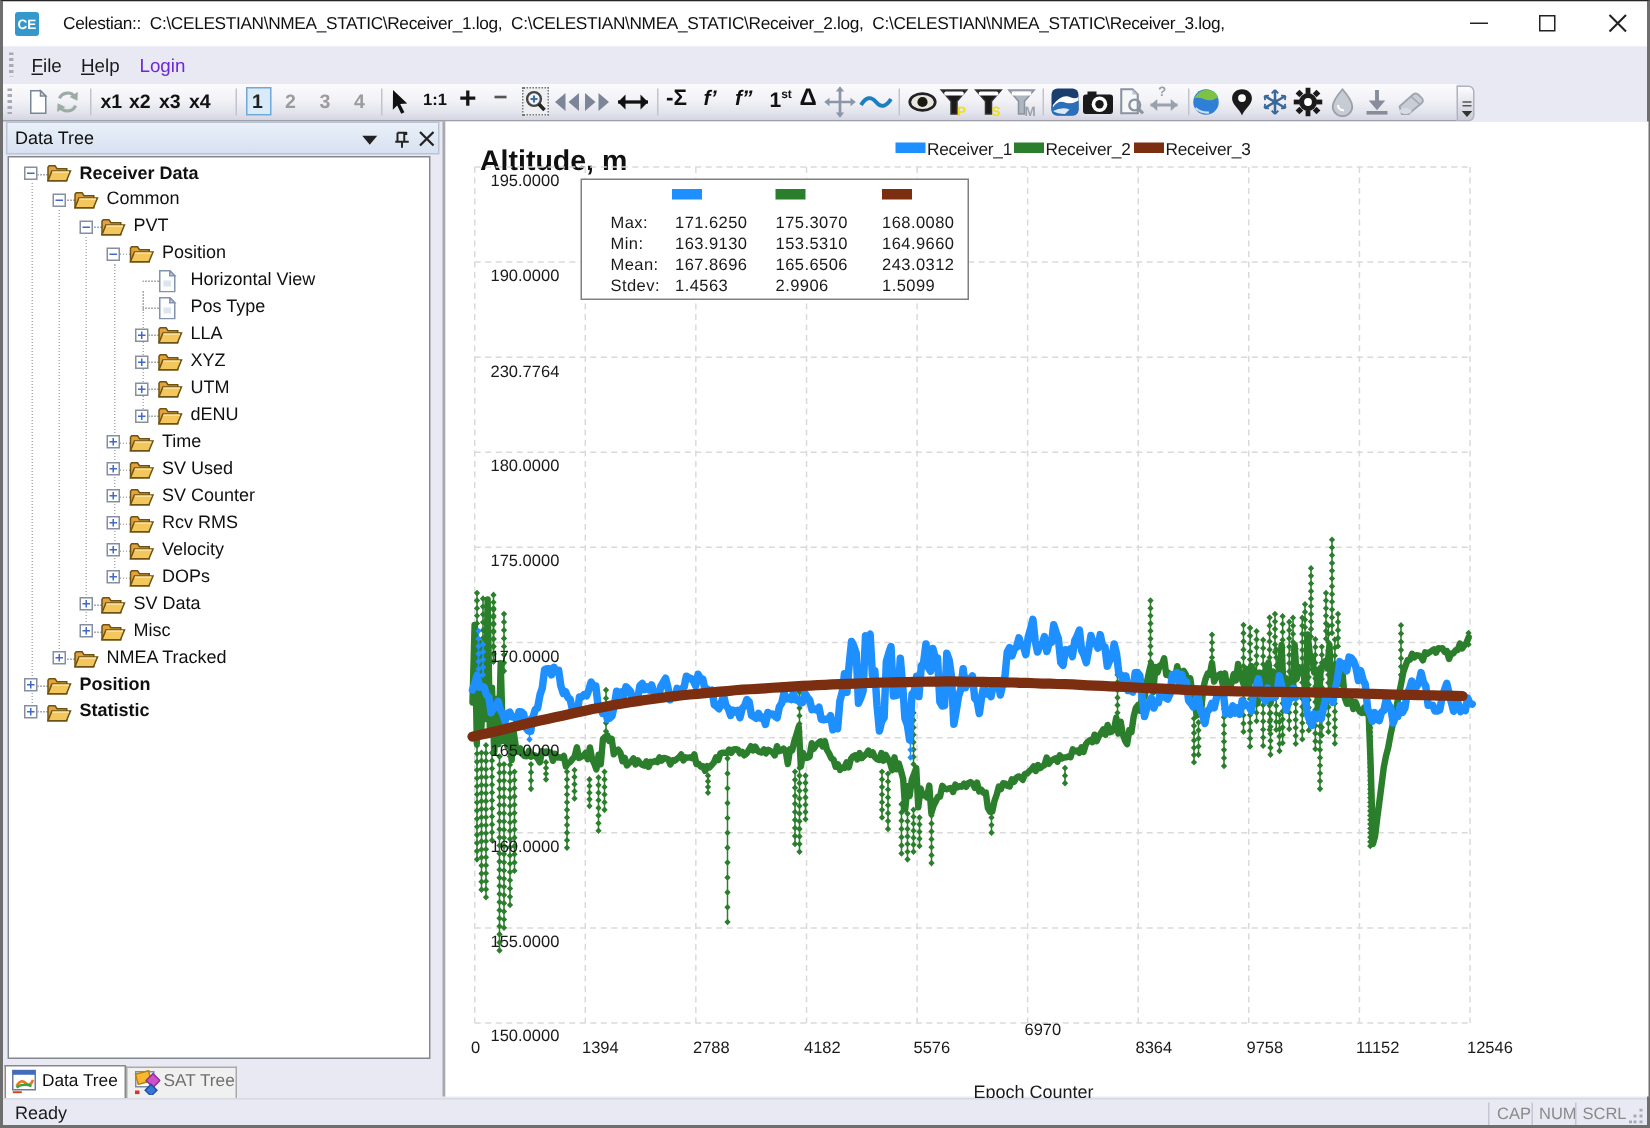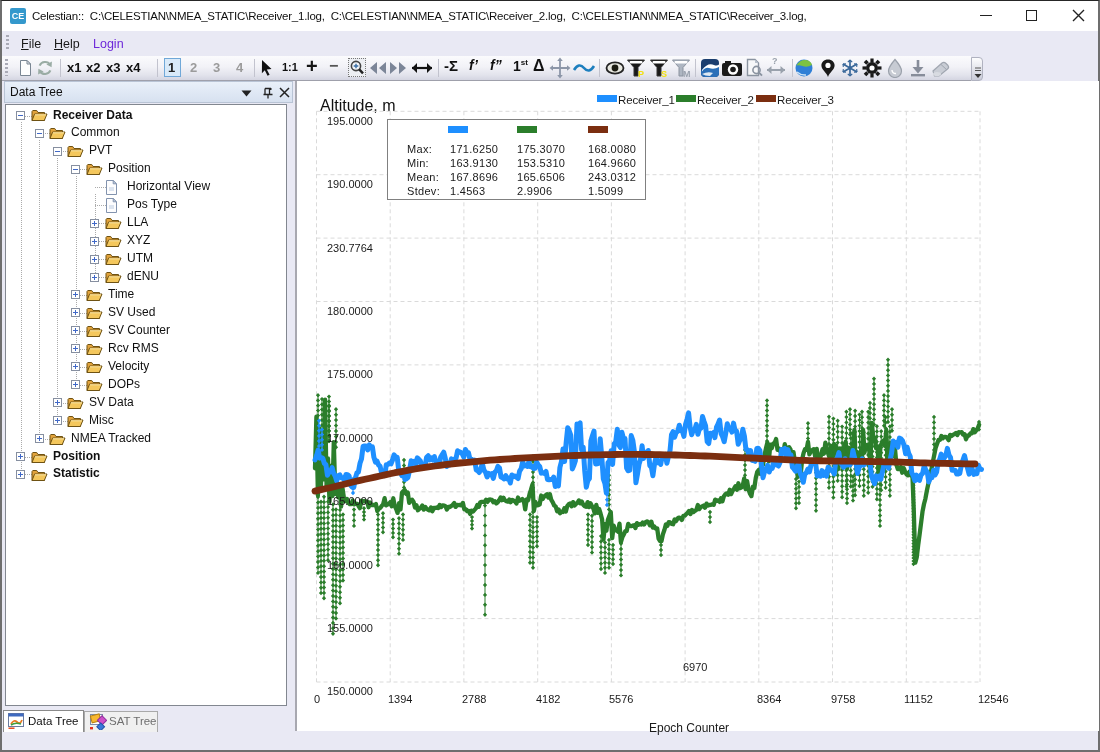--- a/index.html
+++ b/index.html
@@ -28,21 +28,21 @@
 .st { position:absolute; font-size:11px; color:#1a1a1a; letter-spacing:0.3px; white-space:nowrap; }
 .leg { position:absolute; font-size:11.5px; letter-spacing:-0.15px; color:#1a1a1a; }
 #statusbar { position:absolute; left:0; top:731px; width:1096px; height:18px; background:#E9E9F4; border-top:1px solid #D8D8E2; }
 .statlab { position:absolute; top:4px; font-size:11px; color:#8A8A8A; }
 .statsep { position:absolute; top:2px; width:1px; height:15px; background:#C6C6CE; }
 </style></head>
 <body>
 <div id="win">
   <div id="titlebar">
     <div class="abs" style="left:8px;top:7px;width:16px;height:16px;background:#3498CC;color:#FFF;font-size:9px;font-weight:700;text-align:center;line-height:16px;border-radius:2px">CE</div>
-    <div class="abs" style="left:30px;top:9px;font-size:11.5px;letter-spacing:-0.22px;color:#101010;white-space:nowrap">Celestian::&nbsp; C:\CELESTIAN\NMEA_STATIC\Receiver_1.log,&nbsp; C:\CELESTIAN\NMEA_STATIC\Receiver_2.log,&nbsp; C:\CELESTIAN\NMEA_STATIC\Receiver_3.log,</div>
+    <div class="abs" style="left:40px;top:9px;font-size:11.5px;letter-spacing:-0.22px;color:#101010;white-space:nowrap">Celestian::&nbsp; C:\CELESTIAN\NMEA_STATIC\Receiver_1.log,&nbsp; C:\CELESTIAN\NMEA_STATIC\Receiver_2.log,&nbsp; C:\CELESTIAN\NMEA_STATIC\Receiver_3.log,</div>
     <div class="abs" style="left:978px;top:14px;width:12px;height:1.4px;background:#222"></div>
     <div class="abs" style="left:1024px;top:9px;width:11px;height:11px;border:1.4px solid #222"></div>
     <svg class="abs" style="left:1070px;top:8px" width="13" height="13">
         <path d="M1 1 L12 12 M12 1 L1 12" stroke="#222" stroke-width="1.4"></path>
       </svg>
   </div>
   <div id="menubar">
     <div class="grip" style="left:4px;top:4px;height:16px"></div>
     <div class="abs" style="left:19px;top:6px;font-size:12.5px;color:#1a1a1a"><u>F</u>ile</div>
     <div class="abs" style="left:52px;top:6px;font-size:12.5px;color:#1a1a1a"><u>H</u>elp</div>
@@ -449,21 +449,21 @@
         <rect x="2" y="2" width="9" height="7" fill="#F8B830" transform="rotate(-15 6 5)" stroke="#B88010"></rect>
         <rect x="10" y="4" width="6.5" height="6.5" fill="#D050C8" transform="rotate(45 13 7)" stroke="#9030A0"></rect>
         <rect x="9" y="11" width="5.5" height="5.5" fill="#3878D8" transform="rotate(45 11.7 13.7)" stroke="#2050A8"></rect>
         <rect x="1" y="14" width="3" height="2.4" fill="#E03020"></rect>
       </svg>
     <div class="abs" style="left:107px;top:9px;font-size:11.5px;color:#6E6E6E">SAT Tree</div>
   </div>
   <div class="abs" style="left:293px;top:80px;width:1.5px;height:650px;background:#A8A8B0"></div>
 
   <div id="chart"></div>
-  <div class="abs" style="left:318px;top:96px;font-size:16px;font-weight:400;color:#101010">Altitude, m</div>
+  <div class="abs" style="left:318px;top:96px;font-size:19px;font-weight:700;color:#101010">Altitude, m</div>
   <div class="sw" style="left:595px;top:94px;background:#1E8FFF"></div>
     <div class="leg" style="left:616px;top:93px">Receiver_1</div>
   <div class="sw" style="left:674px;top:94px;background:#2B7E2B"></div>
     <div class="leg" style="left:695px;top:93px">Receiver_2</div>
   <div class="sw" style="left:754px;top:94px;background:#7B2E10"></div>
     <div class="leg" style="left:775px;top:93px">Receiver_3</div>
   <svg class="abs" style="left:295px;top:80px" width="802" height="650">
       <line x1="19.5" y1="30.3" x2="19.5" y2="601.0" stroke="#DADADA" stroke-width="1" stroke-dasharray="4 3"></line>
       <line x1="93.2" y1="30.3" x2="93.2" y2="601.0" stroke="#DADADA" stroke-width="1" stroke-dasharray="4 3"></line>
       <line x1="166.9" y1="30.3" x2="166.9" y2="601.0" stroke="#DADADA" stroke-width="1" stroke-dasharray="4 3"></line>
@@ -646,21 +646,21 @@
     <div class="ylab" style="left:325px;top:431px">170.0000</div>
     <div class="ylab" style="left:325px;top:494px">165.0000</div>
     <div class="ylab" style="left:325px;top:558px">160.0000</div>
     <div class="ylab" style="left:325px;top:621px">155.0000</div>
     <div class="ylab" style="left:325px;top:684px">150.0000</div>
   <div class="xlab" style="left:312px;top:692px">0</div>
     <div class="xlab" style="left:386px;top:692px">1394</div>
     <div class="xlab" style="left:460px;top:692px">2788</div>
     <div class="xlab" style="left:534px;top:692px">4182</div>
     <div class="xlab" style="left:607px;top:692px">5576</div>
-    <div class="xlab" style="left:681px;top:660px">6970</div>
+    <div class="xlab" style="left:681px;top:680px">6970</div>
     <div class="xlab" style="left:755px;top:692px">8364</div>
     <div class="xlab" style="left:829px;top:692px">9758</div>
     <div class="xlab" style="left:902px;top:692px">11152</div>
     <div class="xlab" style="left:976px;top:692px">12546</div>
   <div class="abs" style="left:647px;top:720px;font-size:12px;color:#1a1a1a">Epoch Counter</div>
 
 <div style="position:absolute;left:385px;top:118px;width:259px;height:81px;background:#FFF;border:1px solid #808080"></div>
 <div class="sw" style="left:446px;top:125px;background:#1E8FFF"></div>
 <div class="sw" style="left:515px;top:125px;background:#2B7E2B"></div>
 <div class="sw" style="left:586px;top:125px;background:#7B2E10"></div>
@@ -674,13 +674,32 @@
     <div class="st" style="left:586px;top:156px">164.9660</div>
 <div class="st" style="left:405px;top:170px">Mean:</div>
     <div class="st" style="left:448px;top:170px">167.8696</div>
     <div class="st" style="left:515px;top:170px">165.6506</div>
     <div class="st" style="left:586px;top:170px">243.0312</div>
 <div class="st" style="left:405px;top:184px">Stdev:</div>
     <div class="st" style="left:448px;top:184px">1.4563</div>
     <div class="st" style="left:515px;top:184px">2.9906</div>
     <div class="st" style="left:586px;top:184px">1.5099</div>
 
+  <div id="statusbar">
+    <div class="abs" style="left:8px;top:2px;font-size:12px;color:#1a1a1a">Ready</div>
+    <div class="statsep" style="left:990px"></div>
+    <div class="statlab" style="left:996px">CAP</div>
+    <div class="statsep" style="left:1019px"></div>
+    <div class="statlab" style="left:1024px">NUM</div>
+    <div class="statsep" style="left:1048px"></div>
+    <div class="statlab" style="left:1053px">SCRL</div>
+    <svg class="abs" style="left:1084px;top:6px" width="10" height="10">
+        <g fill="#AAAAB4">
+          <rect x="7" y="0" width="2" height="2"></rect>
+          <rect x="7" y="4" width="2" height="2"></rect>
+          <rect x="7" y="8" width="2" height="2"></rect>
+          <rect x="3" y="4" width="2" height="2"></rect>
+          <rect x="3" y="8" width="2" height="2"></rect>
+          <rect x="0" y="8" width="2" height="2"></rect>
+        </g>
+      </svg>
+  </div>
 </div>
 
 </body></html>

